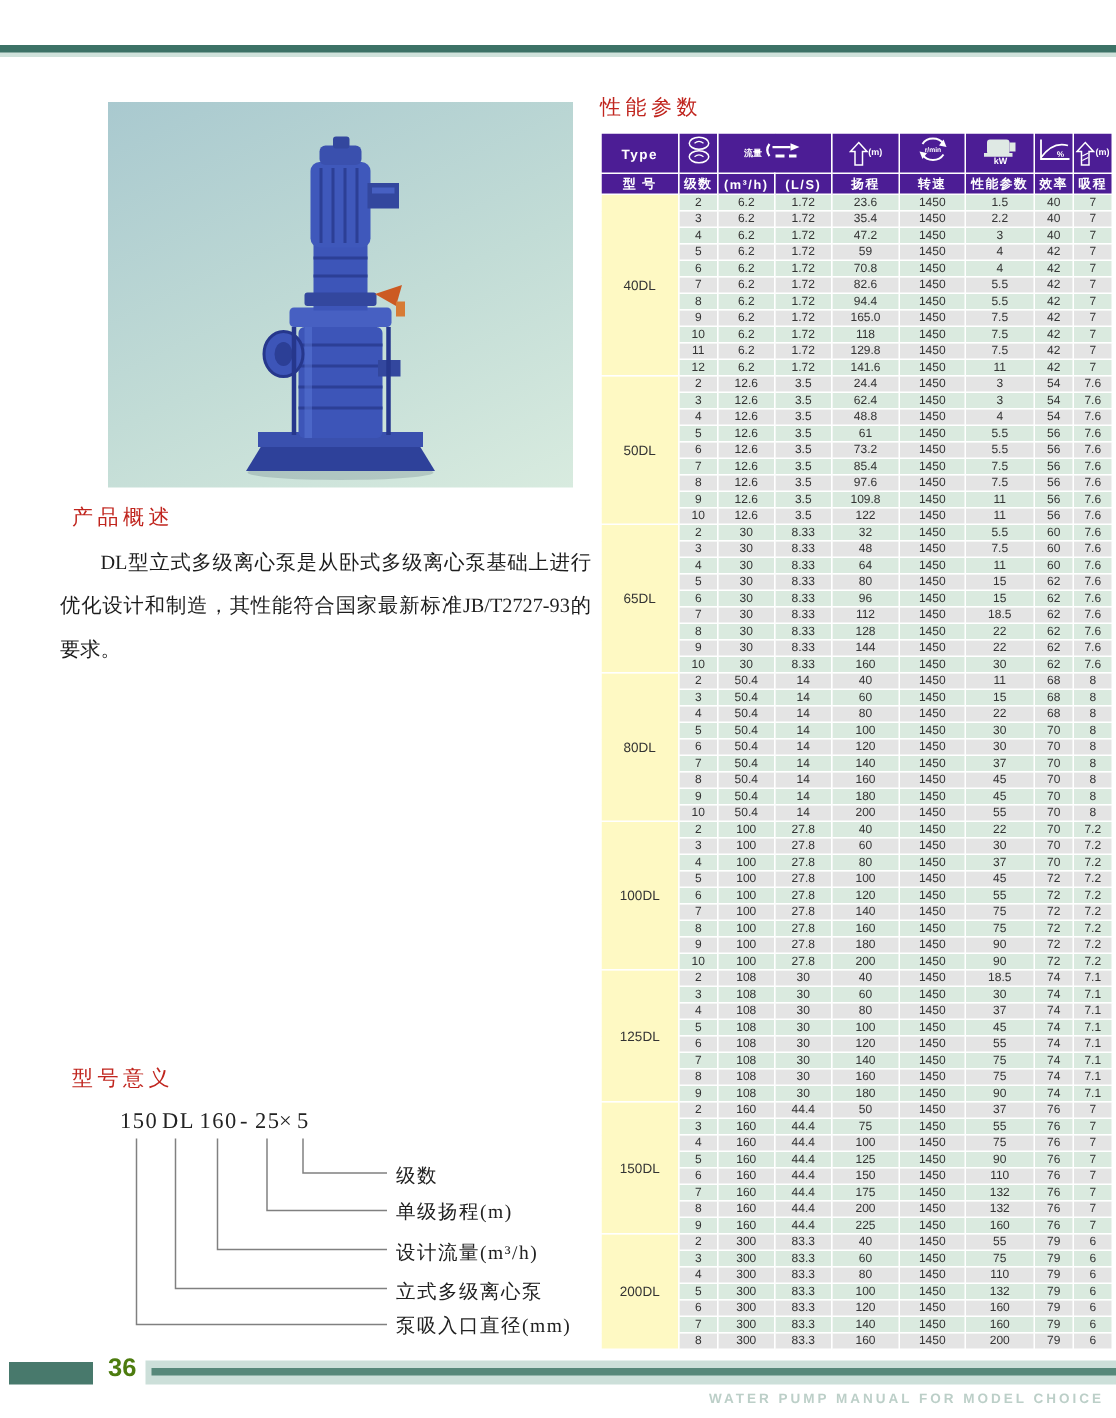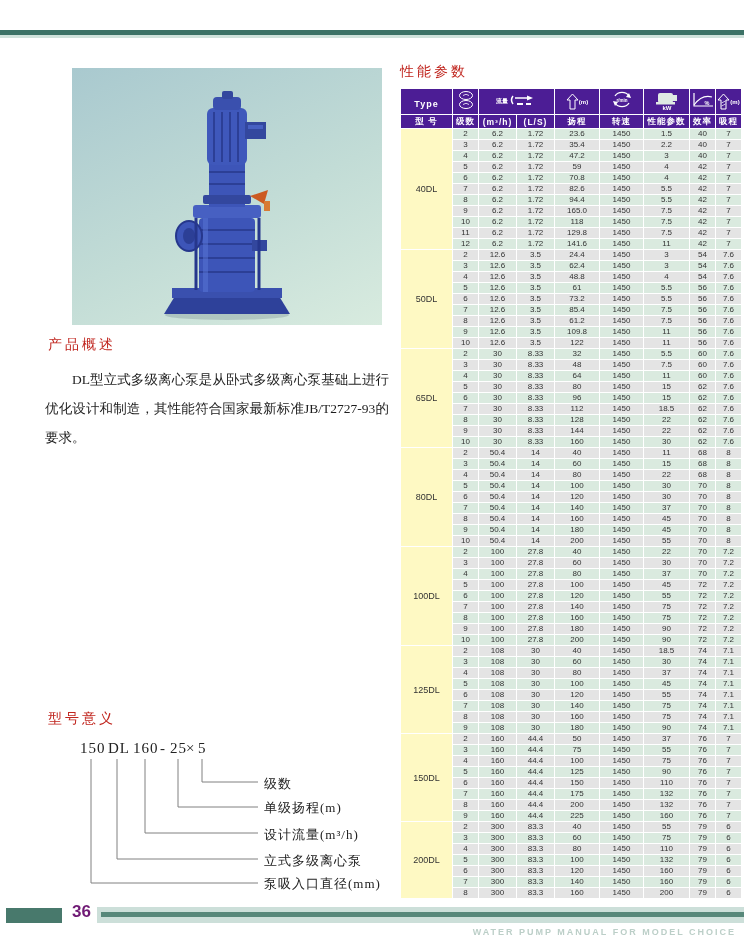--- a/index.html
+++ b/index.html
@@ -15,21 +15,21 @@
   
   .image-box{position:absolute;left:72px;top:68px;width:310px;height:257px;
              background:linear-gradient(155deg,#a9c9cf 0%,#c2dcd6 55%,#d8ebdf 100%);}
   .red-heading{position:absolute;color:#c0251e;font-size:14px;font-weight:normal;
                letter-spacing:3px;}
   #overview-heading{left:48px;top:336px;}
   #model-heading{left:48px;top:710px;}
   .paragraphs{position:absolute;left:40px;top:360px;width:354px;
               font-family:"Liberation Serif",serif;font-size:13.5px;line-height:29px;
               color:#1d1d1d;text-align:justify;}
-  .paragraphs p{margin:5px;text-indent:2em;}
+  .paragraphs p{margin:0;text-indent:2em;}
 
   
   .model-token{position:absolute;top:740px;font-family:"Liberation Serif",serif;
                font-size:15px;color:#222;letter-spacing:1px;}
   .tk0{left:80px}.tk1{left:108px}.tk2{left:133px}.tk3{left:160px}
   .tk4{left:170px}.tk5{left:186px}.tk6{left:198px}
   .model-lines{position:absolute;left:40px;top:735px;width:360px;height:170px;}
   .model-label{position:absolute;left:264px;font-family:"Liberation Serif",serif;
                font-size:13px;color:#222;letter-spacing:1px;}
   .ml0{top:775px}.ml1{top:799px}.ml2{top:826px}.ml3{top:852px}.ml4{top:875px}
@@ -46,21 +46,21 @@
   .hdr-unit{font-size:6px;color:#fff;}
   .flow-lbl{font-size:6px;color:#fff;margin-right:1px;}
   .icon-flex{display:flex;align-items:center;justify-content:center;}
   .perf-table tbody td{font-size:8px;height:10px;line-height:10px;color:#333;}
   tr.r-even td{background:#daeadf;}
   tr.r-odd td{background:#e4e4e4;}
   .perf-table td.model-cell{background:#fef9c3;font-size:9px;color:#333;}
 
   
   .footer-block{position:absolute;left:6px;top:908px;width:56px;height:15px;background:#48796c;}
-  .footer-page{position:absolute;left:72px;top:902px;font-size:17px;font-weight:bold;color:#701a75;}
+  .footer-page{position:absolute;left:72px;top:902px;font-size:17px;font-weight:bold;color:#4d7c0f;}
   .footer-band{position:absolute;left:97px;top:907px;width:647px;height:16px;background:#ccdfd9;}
   .footer-stripe{position:absolute;left:4px;top:5px;right:0;height:5px;background:#57887a;}
   .footer-tagline{position:absolute;right:8px;top:927px;font-size:9px;color:#bccfc8;
                   letter-spacing:2px;font-weight:bold;}
 </style>
 </head>
 <body>
 
 <div class="page">
 
@@ -397,21 +397,21 @@
           <td>85.4</td>
           <td>1450</td>
           <td>7.5</td>
           <td>56</td>
           <td>7.6</td>
         </tr>
         <tr class="r-odd">
           <td>8</td>
           <td>12.6</td>
           <td>3.5</td>
-          <td>61.2</td>
+          <td>97.6</td>
           <td>1450</td>
           <td>7.5</td>
           <td>56</td>
           <td>7.6</td>
         </tr>
         <tr class="r-even">
           <td>9</td>
           <td>12.6</td>
           <td>3.5</td>
           <td>109.8</td>

